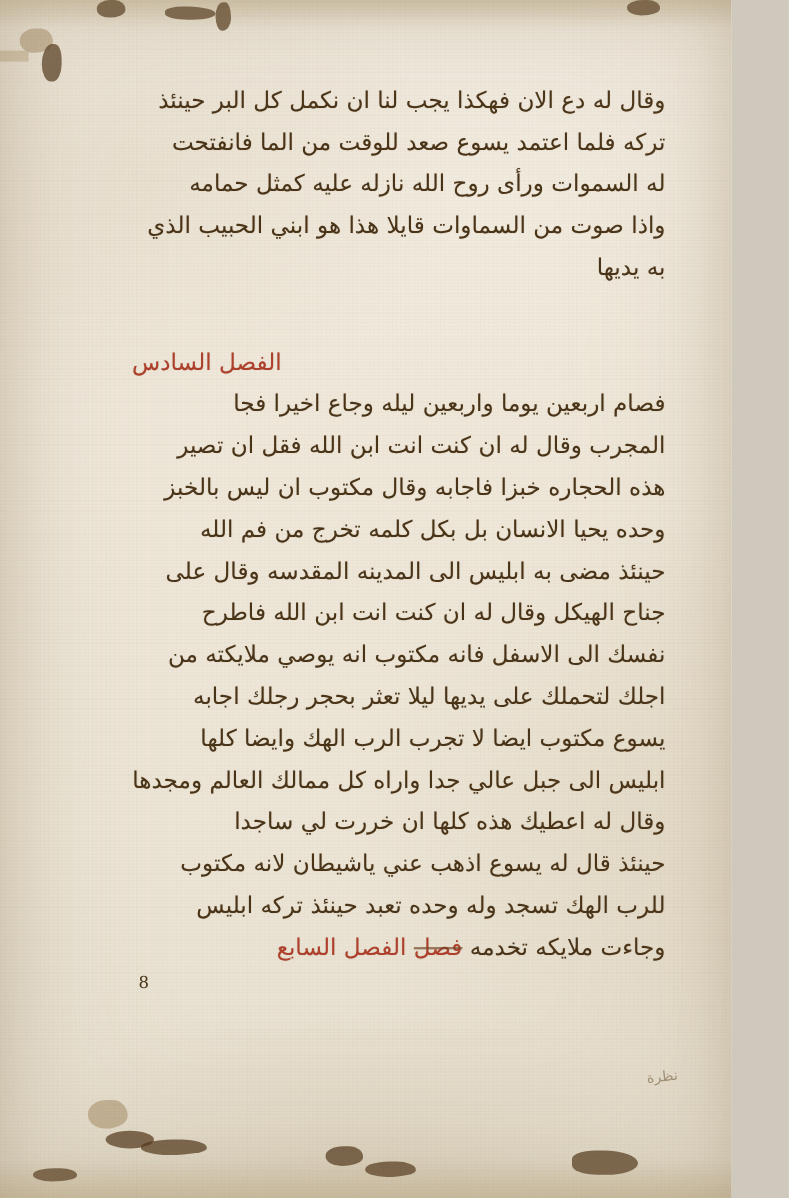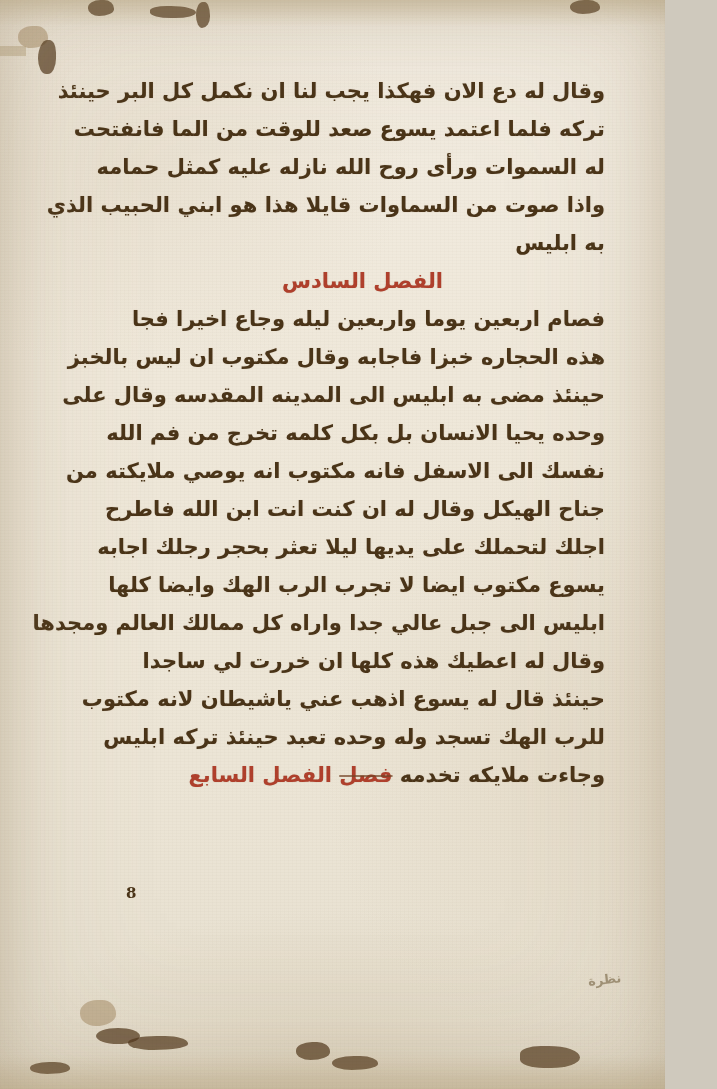--- a/index.html
+++ b/index.html
@@ -12,21 +12,20 @@
     width: 665px;
     height: 1089px;
     overflow: hidden;
     background: #efe9dd;
     background-image:
       radial-gradient(ellipse 400px 300px at 20% 15%, rgba(226,216,197,0.55), rgba(226,216,197,0) 70%),
       radial-gradient(ellipse 350px 420px at 85% 70%, rgba(223,212,191,0.5), rgba(223,212,191,0) 70%),
       radial-gradient(ellipse 500px 260px at 50% 100%, rgba(214,202,178,0.55), rgba(214,202,178,0) 70%),
       linear-gradient(180deg, #f2ece1 0%, #efe8da 35%, #ece5d6 70%, #e6dfcf 100%);
     font-family: "DejaVu Sans", sans-serif;
-    font-weight: bold;
   }
 
   
   .grain {
     position: absolute;
     inset: 0;
     pointer-events: none;
     background-image:
       repeating-linear-gradient(0deg, rgba(120,100,70,0.030) 0px, rgba(120,100,70,0.030) 1px, rgba(255,255,255,0) 1px, rgba(255,255,255,0) 3px),
       repeating-linear-gradient(90deg, rgba(120,100,70,0.025) 0px, rgba(120,100,70,0.025) 1px, rgba(255,255,255,0) 1px, rgba(255,255,255,0) 4px);
@@ -66,23 +65,24 @@
   }
   .line.ink-brown { color: #4a3418; }
   .line .red { color: #b0402c; }
   .line .brown { color: #4a3418; margin-top: 20px; }
   .line.indent-1 { padding-left: 40px; }
   .line.indent-2 { padding-left: 80px; }
 
   
   .heading {
     color: #b0402c;
-    text-align: center;
+    text-align: left;
     font-size: 21px;
     letter-spacing: 2px;
+    margin-top: 48px;
   }
   .heading-inline {
     color: #b0402c;
   }
   .strike-through {
     text-decoration: line-through;
     text-decoration-color: rgba(120,70,40,0.6);
   }
 
   
@@ -162,30 +162,31 @@
   <div class="stain dark" style="left:520px; top:1046px; width:60px; height:22px; border-radius:40% 60% 55% 45%;"></div>
   <div class="stain light" style="left:80px; top:1000px; width:36px; height:26px;"></div>
   <div class="stain dark" style="left:30px; top:1062px; width:40px; height:12px;"></div>
 
   <div class="text-block">
 
     <div class="line ink-brown">وقال له دع الان فهكذا يجب لنا ان نكمل كل البر حينئذ</div>
     <div class="line ink-brown">تركه فلما اعتمد يسوع صعد للوقت من الما فانفتحت</div>
     <div class="line ink-brown">له السموات ورأى روح الله نازله عليه كمثل حمامه</div>
     <div class="line ink-brown">واذا صوت من السماوات قايلا هذا هو ابني الحبيب الذي</div>
-    <div class="line ink-brown indent-2">به ابليس</div>
+    <div class="line ink-brown indent-2">به يديها</div>
 
     <div class="line heading">الفصل السادس</div>
 
     <div class="line ink-brown indent-1">فصام اربعين يوما واربعين ليله وجاع اخيرا فجا</div>
+    <div class="line ink-brown">المجرب وقال له ان كنت انت ابن الله فقل ان تصير</div>
     <div class="line ink-brown">هذه الحجاره خبزا فاجابه وقال مكتوب ان ليس بالخبز</div>
+    <div class="line ink-brown">وحده يحيا الانسان بل بكل كلمه تخرج من فم الله</div>
     <div class="line ink-brown">حينئذ مضى به ابليس الى المدينه المقدسه وقال على</div>
-    <div class="line ink-brown">وحده يحيا الانسان بل بكل كلمه تخرج من فم الله</div>
+    <div class="line ink-brown">جناح الهيكل وقال له ان كنت انت ابن الله فاطرح</div>
     <div class="line ink-brown indent-1">نفسك الى الاسفل فانه مكتوب انه يوصي ملايكته من</div>
-    <div class="line ink-brown">جناح الهيكل وقال له ان كنت انت ابن الله فاطرح</div>
     <div class="line ink-brown">اجلك لتحملك على يديها ليلا تعثر بحجر رجلك اجابه</div>
     <div class="line ink-brown">يسوع مكتوب ايضا لا تجرب الرب الهك وايضا كلها</div>
     <div class="line ink-brown">ابليس الى جبل عالي جدا واراه كل ممالك العالم ومجدها</div>
     <div class="line ink-brown indent-1">وقال له اعطيك هذه كلها ان خررت لي ساجدا</div>
     <div class="line ink-brown indent-1">حينئذ قال له يسوع اذهب عني ياشيطان لانه مكتوب</div>
     <div class="line ink-brown indent-1">للرب الهك تسجد وله وحده تعبد حينئذ تركه ابليس</div>
 
     <div class="line">
       <span class="brown">وجاءت ملايكه تخدمه</span>
       <span class="red strike-through">فصل</span>

